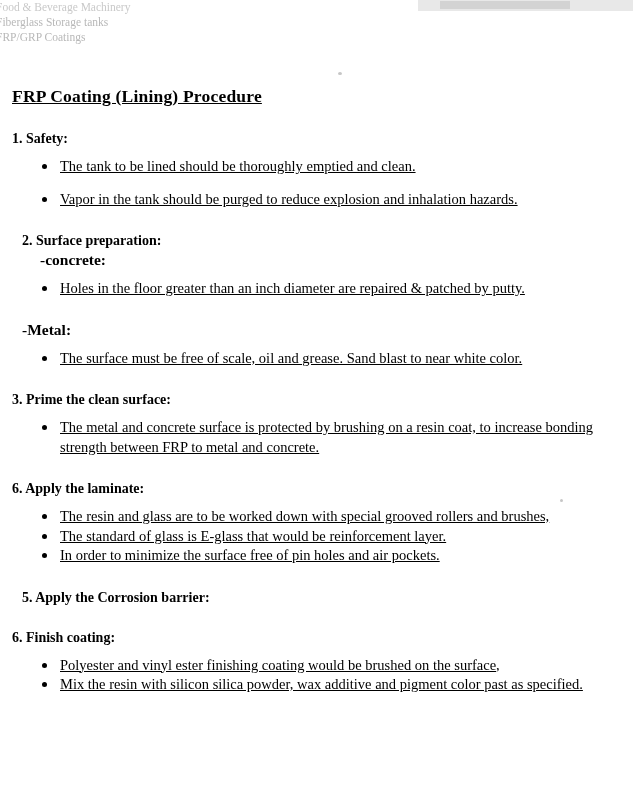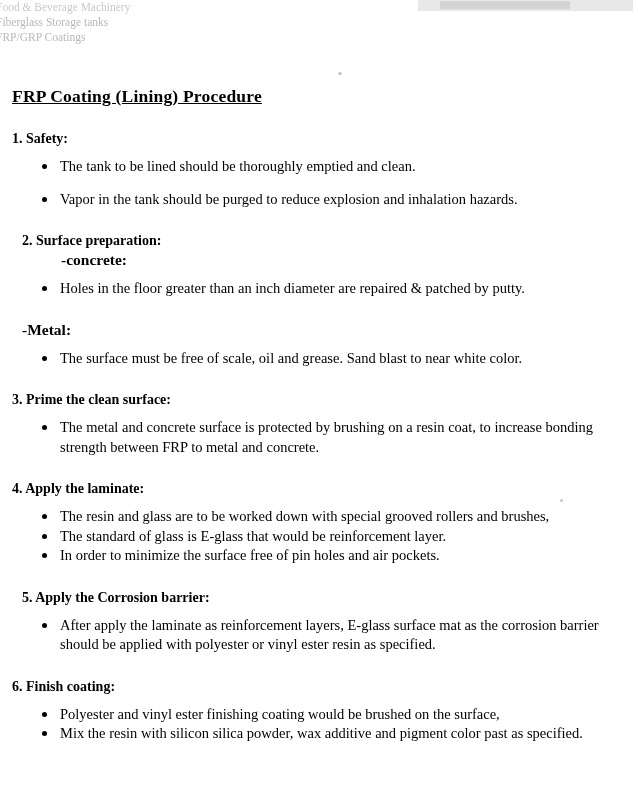--- a/index.html
+++ b/index.html
@@ -85,38 +85,39 @@
   h2.section {
     font-size: 14px;
     font-weight: bold;
     margin: 24px 0 0 12px;
   }
   h2.section.indent1 { margin-left: 22px; }
 
   h3.sub {
     font-size: 15.5px;
     font-weight: bold;
-    margin: 2px 0 0 61px;
+    margin: 2px 0 0 40px;
   }
   h3.sub.metal {
     margin: 22px 0 0 22px;
   }
 
   ul.bullets {
     list-style: none;
     margin: 10px 0 0 0;
     padding: 0;
   }
   ul.bullets li {
     position: relative;
     font-size: 14.5px;
     line-height: 19.5px;
     margin: 0 0 13px 0;
     padding-left: 60px;
     padding-right: 18px;
+    text-decoration: underline;
   }
   ul.bullets li:before {
     content: "";
     position: absolute;
     left: 42px;
     top: 7px;
     width: 5px;
     height: 5px;
     background: #000;
     border-radius: 50%;
@@ -162,36 +163,33 @@
     <h3 class="sub metal">-Metal:</h3>
     <ul class="bullets">
       <li>The surface must be free of scale, oil and grease. Sand blast to near white color.</li>
     </ul>
 
     <h2 class="section">3. Prime the clean surface:</h2>
     <ul class="bullets">
       <li>The metal and concrete surface is protected by brushing on a resin coat, to increase bonding strength between FRP to metal and concrete.</li>
     </ul>
 
-    <h2 class="section">4. Apply the laminate:</h2>
+    <h2 class="section">6. Apply the laminate:</h2>
     <ul class="bullets tight">
       <li>The resin and glass are to be worked down with special grooved rollers and brushes,</li>
       <li>The standard of glass is E-glass that would be reinforcement layer.</li>
       <li style="padding-left:60px;">
           <span class="cont">In order to minimize the surface free of pin holes and air pockets.</span>
         </li>
     </ul>
     <style>
       ul.bullets.tight li:nth-child(4):before { display: none; }
     </style>
 
     <h2 class="section indent1" style="margin-top:24px;">5. Apply the Corrosion barrier:</h2>
-    <ul class="bullets">
-      <li>After apply the laminate as reinforcement layers, E-glass surface mat as the corrosion barrier should be applied with polyester or vinyl ester resin as specified.</li>
-    </ul>
 
     <h2 class="section">6. Finish coating:</h2>
     <ul class="bullets tight">
       <li>Polyester and vinyl ester finishing coating would be brushed on the surface,</li>
       <li>Mix the resin with silicon silica powder, wax additive and pigment color past as specified.</li>
     </ul>
 
   </div>
 </div>
 

